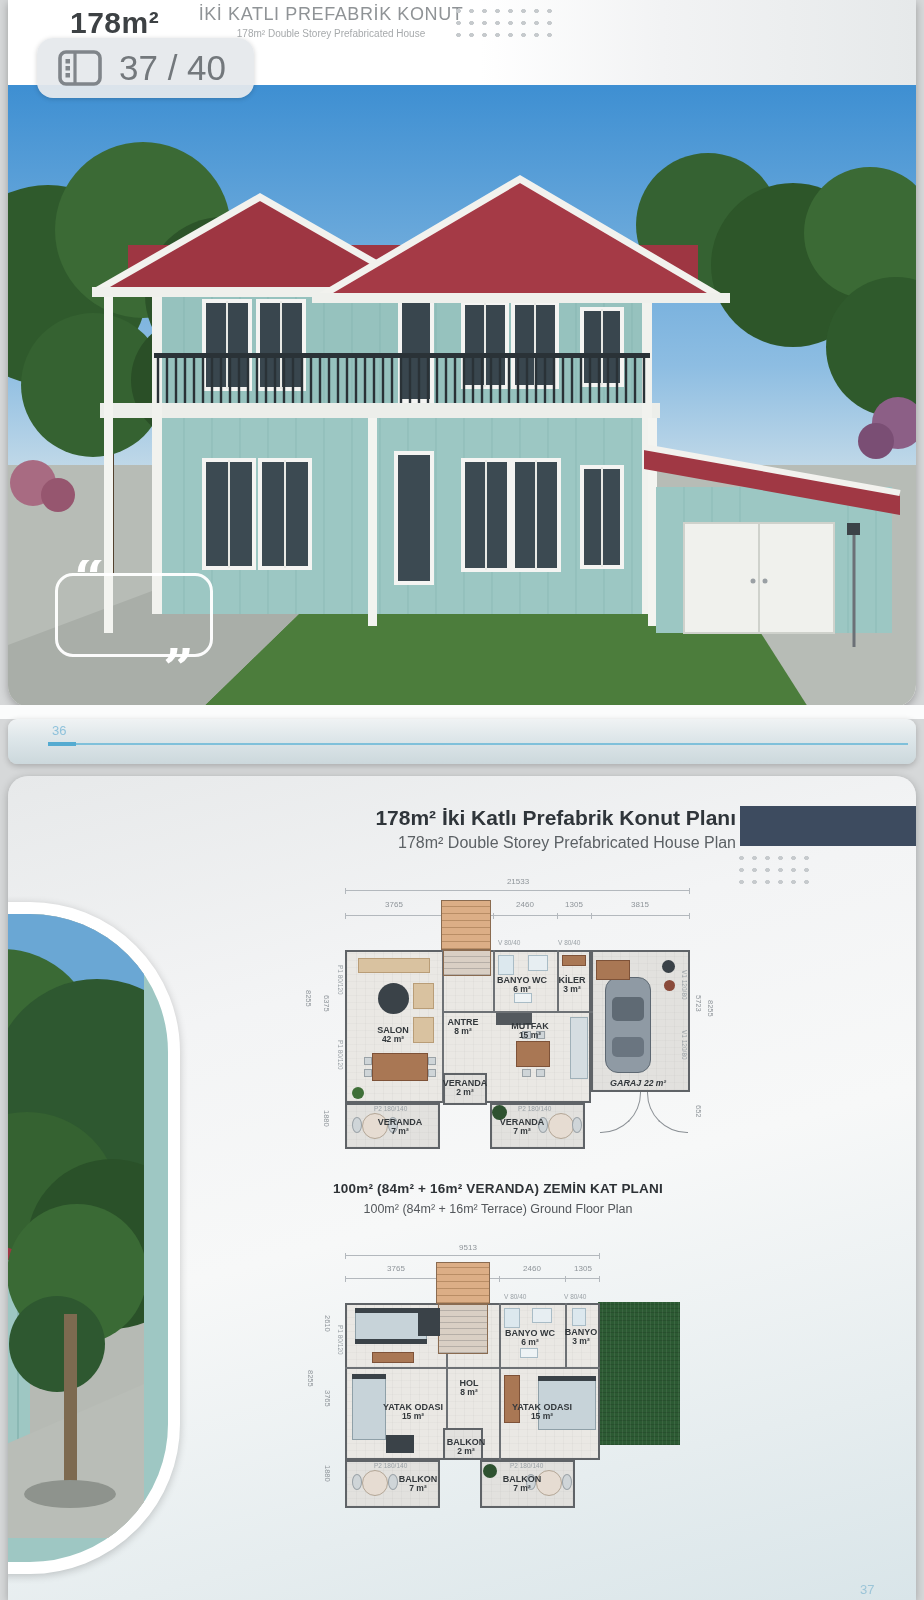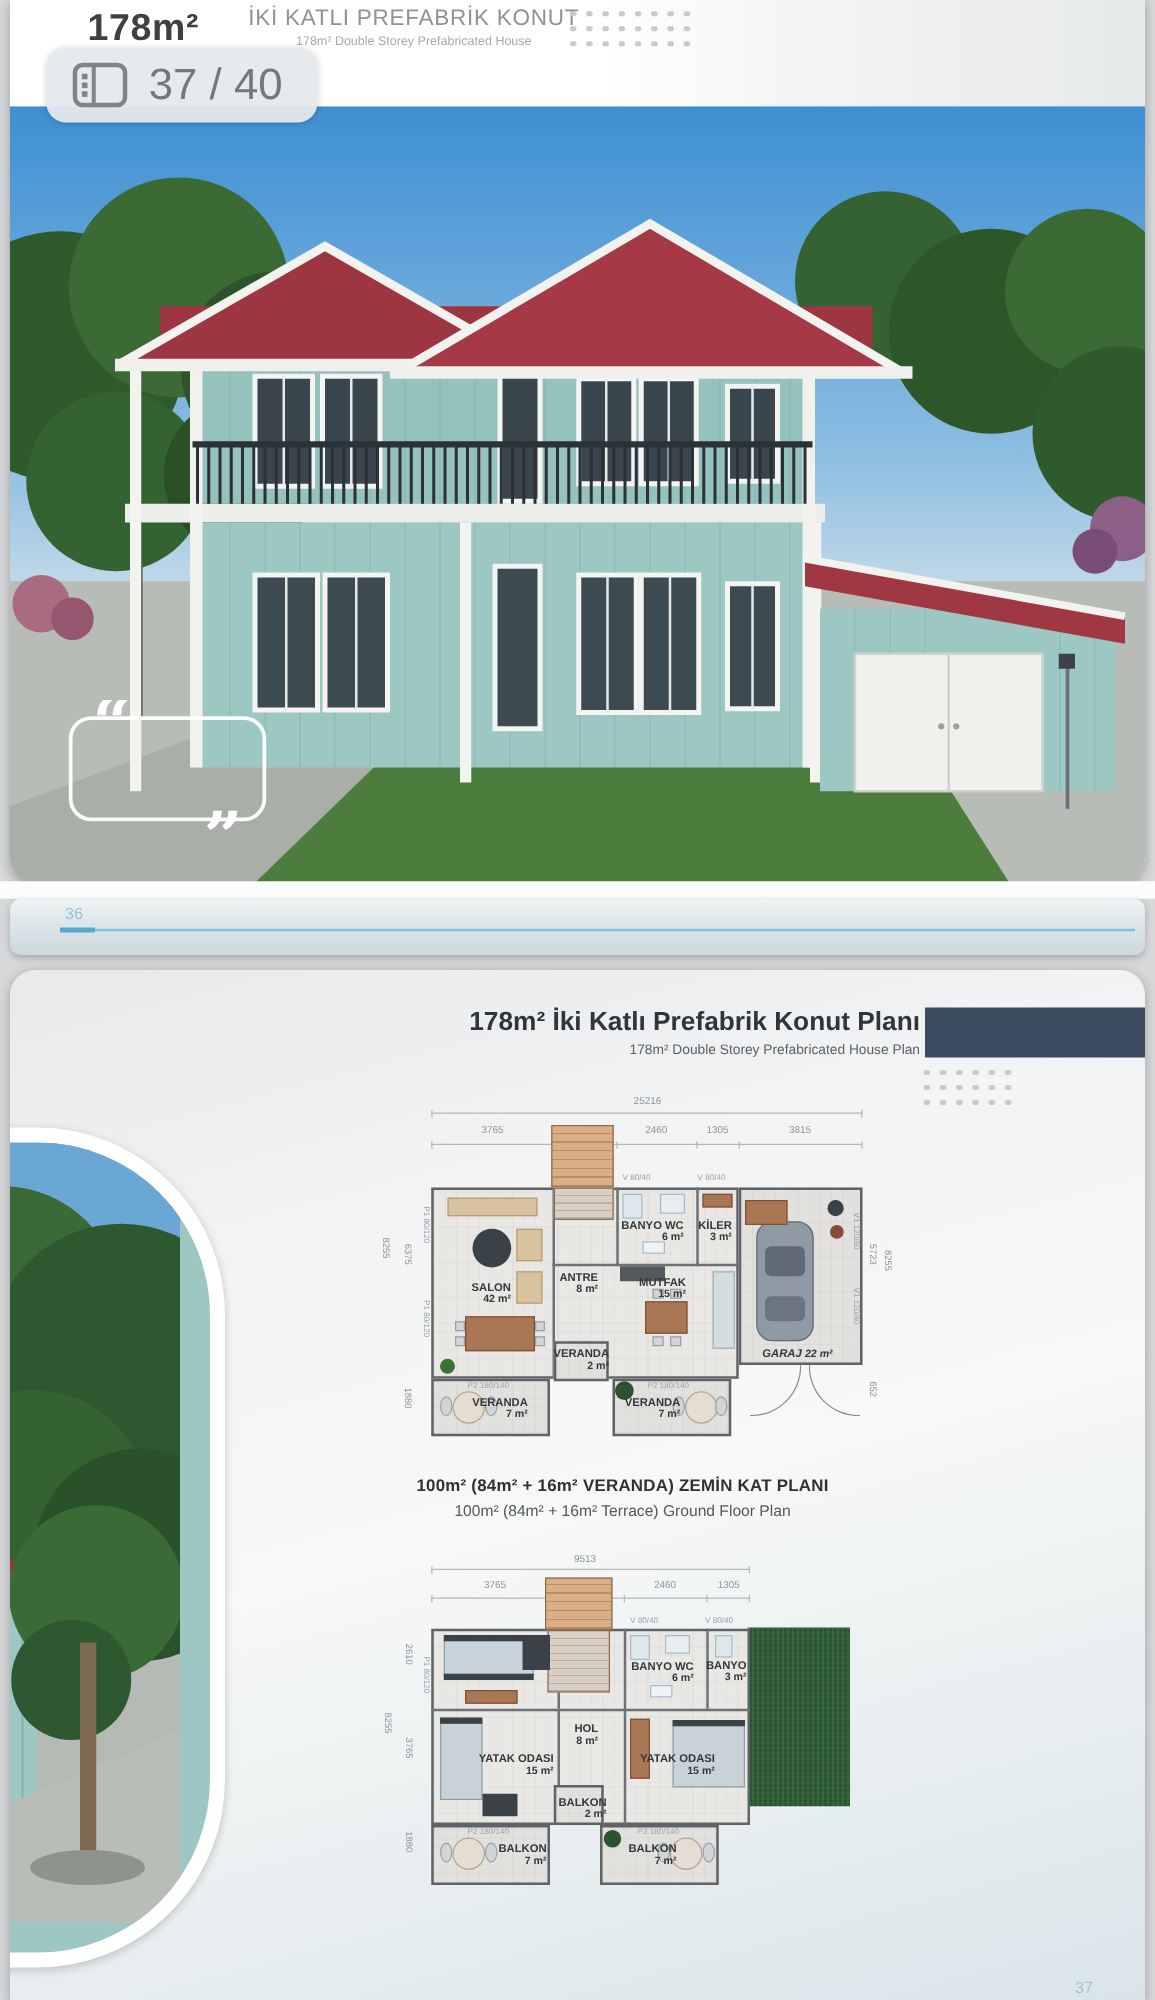--- a/index.html
+++ b/index.html
@@ -40,39 +40,39 @@
         box-shadow:0 2px 6px rgba(0,0,0,.22);}
   .pg36{position:absolute;left:44px;top:4px;font-size:13px;color:#8fc2db;}
   .prog-thick{position:absolute;left:40px;top:23px;width:28px;height:4px;background:#54abd1;}
   .prog-thin{position:absolute;left:68px;top:24px;width:832px;height:2px;background:#7fc0da;}
   
   #card2{position:absolute;left:8px;top:776px;width:908px;height:824px;border-radius:20px 20px 0 0;overflow:hidden;
          background:linear-gradient(165deg,#e7e9ea 0%,#f3f4f5 28%,#f7f8f8 52%,#e6edef 80%,#d9e5e9 100%);
          box-shadow:0 2px 9px rgba(0,0,0,.25);}
   .navy{position:absolute;left:732px;top:30px;width:176px;height:40px;background:#3d4b5f;}
   .p2-title{position:absolute;right:180px;top:30px;font-size:21px;font-weight:700;color:#2f353a;white-space:nowrap;text-align:right;}
-  .p2-sub{position:absolute;right:180px;top:58px;font-size:11px;color:#5c6165;white-space:nowrap;}
+  .p2-sub{position:absolute;right:180px;top:58px;font-size:16px;color:#5c6165;white-space:nowrap;}
   
   .capsule{position:absolute;left:-48px;top:126px;width:196px;height:648px;border:12px solid #fff;
            border-radius:0 150px 150px 0;overflow:hidden;box-shadow:0 2px 8px rgba(0,0,0,.2);background:#9ec7c3;}
   
   .plan{position:absolute;}
   .dimline{position:absolute;height:0;border-top:1px solid #b3b8bd;}
   .t{position:absolute;width:1px;height:6px;background:#b3b8bd;top:-3px;}
   .dim{position:absolute;font-size:8px;color:#8f959a;transform:translate(-50%,-50%);white-space:nowrap;}
   .dimv{position:absolute;font-size:7.5px;color:#8f959a;writing-mode:vertical-rl;white-space:nowrap;}
   .lbl{position:absolute;font-size:6.5px;color:#9aa1a6;white-space:nowrap;}
   .lblv{position:absolute;font-size:6.5px;color:#9aa1a6;writing-mode:vertical-rl;white-space:nowrap;}
   .wall{position:absolute;border:2px solid #5f6367;box-sizing:border-box;
         background-color:#eae8e4;
         background-image:repeating-linear-gradient(90deg,rgba(110,110,110,.05) 0 1px,transparent 1px 9px),
                          repeating-linear-gradient(0deg,rgba(110,110,110,.04) 0 1px,transparent 1px 7px);}
   .wall.light{background-color:#e2e1de;}
   .iw{position:absolute;background:#6d7175;}
-  .room{position:absolute;transform:translate(-50%,-50%);text-align:right;font-size:9px;font-weight:700;
+  .room{position:absolute;transform:translate(-50%,-50%);text-align:center;font-size:9px;font-weight:700;
         color:#33383c;line-height:1.15;white-space:nowrap;z-index:5;}
   .room span{display:block;}
   .room .a{font-size:8.5px;}
   .room.inline span{display:inline;font-style:italic;}
   .stair{position:absolute;background:#dcae86;border:1px solid #8a6b50;box-sizing:border-box;
          background-image:repeating-linear-gradient(0deg,rgba(120,80,40,.35) 0 1px,transparent 1px 7px);}
   .stair.low{background:#d9cfc4;background-image:repeating-linear-gradient(0deg,rgba(100,100,100,.3) 0 1px,transparent 1px 6px);}
   .greenroof{position:absolute;background-color:#2c5a33;
          background-image:repeating-linear-gradient(90deg,rgba(255,255,255,.07) 0 1px,transparent 1px 4px),
                           repeating-linear-gradient(0deg,rgba(0,0,0,.12) 0 1px,transparent 1px 4px);}
@@ -245,21 +245,21 @@
       <path d="M14 350v190M30 350v190M46 350v190" stroke="#84b3af" stroke-width="1.5"></path>
       <circle cx="105" cy="360" r="70" fill="#3a6a35"></circle>
         <circle cx="85" cy="430" r="48" fill="#2e5830"></circle>
       <polygon points="0,545 172,470 172,624 0,624" fill="#b9bdb7"></polygon>
       <rect x="92" y="400" width="13" height="180" fill="#7d6a50"></rect>
       <ellipse cx="98" cy="580" rx="46" ry="14" fill="#8e938d"></ellipse>
     </svg>
   </div>
 
   <div class="plan" style="left:292px;top:89px;width:416px;height:300px;">
-    <div class="dim" style="left:218px;top:16px;">25216</div>
+    <div class="dim" style="left:218px;top:16px;">21533</div>
     <div class="dimline" style="left:45px;top:25px;width:345px;">
       <i class="t" style="left:0;"></i>
         <i class="t" style="left:344px;"></i>
     </div>
     <div class="dim" style="left:94px;top:39px;">3765</div>
     <div class="dim" style="left:168px;top:39px;">1982</div>
     <div class="dim" style="left:225px;top:39px;">2460</div>
     <div class="dim" style="left:274px;top:39px;">1305</div>
     <div class="dim" style="left:340px;top:39px;">3815</div>
     <div class="dimline" style="left:45px;top:50px;width:345px;">

